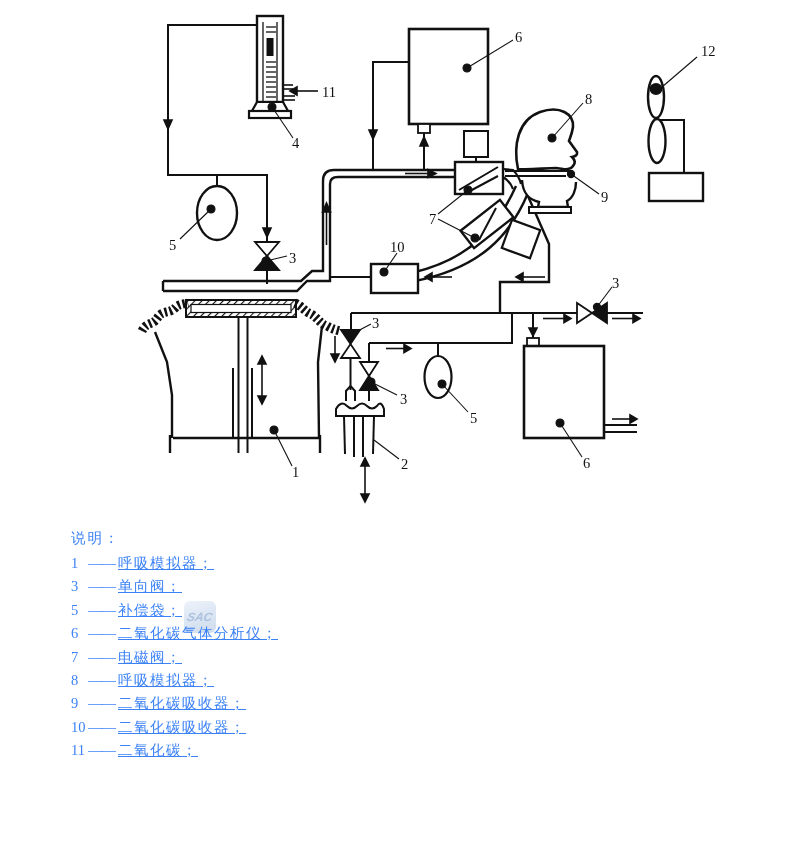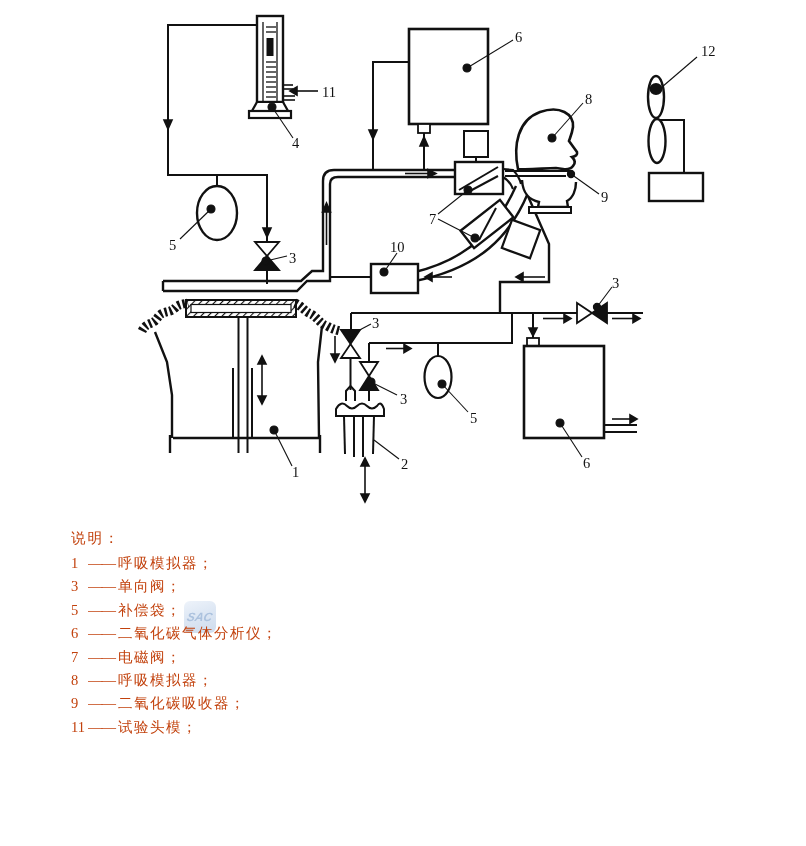--- a/index.html
+++ b/index.html
@@ -1,22 +1,22 @@
 <!DOCTYPE html>
 <html><head>
 <meta charset="utf-8">
 <style>
   html,body{margin:0;padding:0;background:#ffffff;}
   #page{position:relative;width:806px;height:846px;background:#ffffff;overflow:hidden;
         font-family:"Liberation Serif","DejaVu Serif",serif;color:#111;}
   #diagram-svg{position:absolute;left:0;top:0;}
   .dlabel{font-family:"Liberation Serif","DejaVu Serif",serif;font-size:14.5px;fill:#111;}
-  #legend{position:absolute;left:71px;top:529px;font-size:14.5px;color:#c2410c;}
+  #legend{position:absolute;left:71px;top:529px;font-size:14.5px;color:#3b82f6;}
   #legend-title{height:23px;letter-spacing:2px;}
-  .legend-row{height:23.4px;line-height:23.4px;white-space:nowrap;}
+  .legend-row{height:23.4px;line-height:23.4px;white-space:nowrap;text-decoration:underline;}
   .lnum{display:inline-block;width:17px;}
   .ldash{display:inline-block;width:30px;letter-spacing:-1px;overflow:hidden;vertical-align:top;}
   .ltext{letter-spacing:1.5px;}
   #watermark{position:absolute;left:184px;top:601px;width:32px;height:32px;border-radius:6px;
      background:linear-gradient(160deg,#eef3fa 0%,#dde7f4 45%,#cfdced 100%);
      display:flex;align-items:center;justify-content:center;}
   #watermark span{font-style:italic;font-weight:bold;font-size:12px;color:#acc2de;
      transform:skewX(-12deg);font-family:"Liberation Sans","DejaVu Sans",sans-serif;}
 </style>
 </head>
@@ -307,16 +307,17 @@
 
 <div id="legend">
   <div id="legend-title">说明：</div>
   <div class="legend-row"><span class="lnum">1</span><span class="ldash">——</span><span class="ltext">呼吸模拟器；</span></div>
   <div class="legend-row"><span class="lnum">3</span><span class="ldash">——</span><span class="ltext">单向阀；</span></div>
   <div class="legend-row"><span class="lnum">5</span><span class="ldash">——</span><span class="ltext">补偿袋；</span></div>
   <div class="legend-row"><span class="lnum">6</span><span class="ldash">——</span><span class="ltext">二氧化碳气体分析仪；</span></div>
   <div class="legend-row"><span class="lnum">7</span><span class="ldash">——</span><span class="ltext">电磁阀；</span></div>
   <div class="legend-row"><span class="lnum">8</span><span class="ldash">——</span><span class="ltext">呼吸模拟器；</span></div>
   <div class="legend-row"><span class="lnum">9</span><span class="ldash">——</span><span class="ltext">二氧化碳吸收器；</span></div>
-  <div class="legend-row"><span class="lnum">11</span><span class="ldash">——</span><span class="ltext">试验头模；</span></div>
+  <div class="legend-row"><span class="lnum">10</span><span class="ldash">——</span><span class="ltext">二氧化碳吸收器；</span></div>
+  <div class="legend-row"><span class="lnum">11</span><span class="ldash">——</span><span class="ltext">二氧化碳；</span></div>
 </div>
 
 </div>
 
 </body></html>

